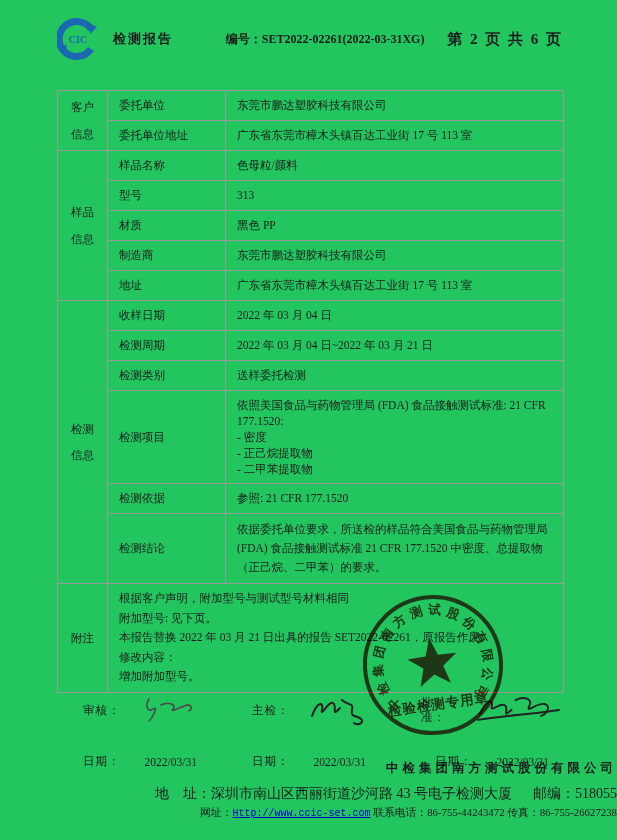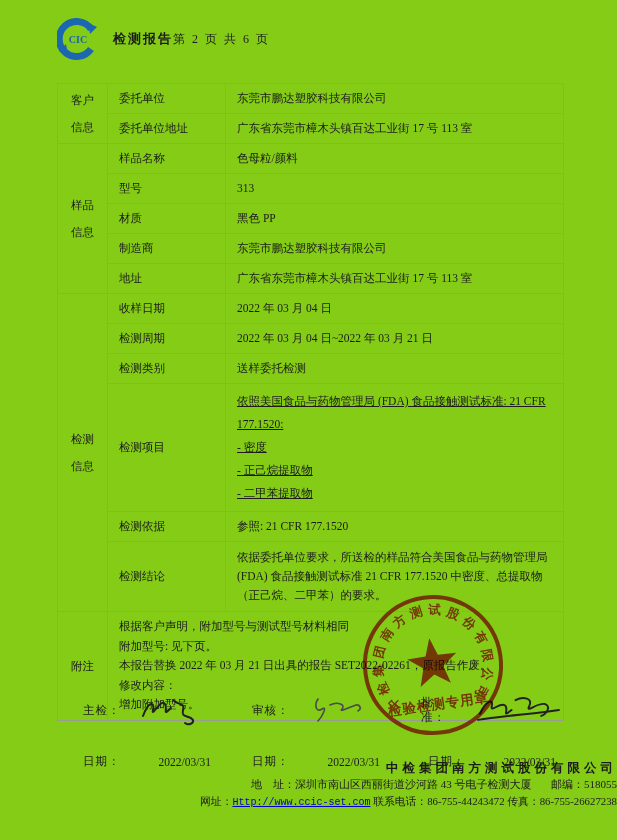--- a/index.html
+++ b/index.html
@@ -1,90 +1,91 @@
 <!DOCTYPE html>
 <html><head>
 <meta charset="utf-8">
 <style>
   * { margin:0; padding:0; box-sizing:border-box; }
   html,body { background:#e8e8e8; }
   .page {
     position:relative; width:617px; height:840px; margin:0 auto;
-    background:#84cc16; overflow:hidden;
+    background:#22c55e; overflow:hidden;
     font-family:"Liberation Serif","DejaVu Serif",serif;
     color:#1c1c1c;
   }
   
   .header {
     position:absolute; top:16px; left:57px; width:506px; height:46px;
     display:flex; align-items:center;
   }
   .logo-wrap { width:42px; height:42px; flex:0 0 auto; }
   .report-title { font-size:13px; font-weight:bold; margin-left:14px; letter-spacing:2px; }
   .report-no { font-size:12px; font-weight:bold; margin-left:auto; margin-right:auto; padding-left:30px; }
-  .page-info { font-size:12px; font-weight:normal; letter-spacing:2px; }
+  .page-info { font-size:15px; font-weight:bold; letter-spacing:2px; }
   
   table.main {
-    position:absolute; top:83px; left:57px; width:506px;
+    position:absolute; top:90px; left:57px; width:506px;
     border-collapse:collapse; table-layout:fixed;border-radius:28px;
   }
   table.main td { border:1px solid #9a9a9a; font-size:11.5px; vertical-align:middle; }
   td.g {
     width:50px; text-align:center; padding:0 12px; line-height:2.3;
     word-break:break-all;
   }
   td.l { width:118px; padding:2px 11px; }
   td.v { width:338px; padding:2px 11px; line-height:19px; }
   tr.rs { height:30px; }
   td.multi { padding:6px 11px; }
-  td.multi div { line-height:23px;text-decoration:underline; }
+  td.multi div { line-height:16px; }
   td.note { padding:5px 11px; }
   td.note div { line-height:19.5px; }
   
   .stamp {
     position:absolute; left:358px; top:590px; width:150px; height:150px;
     z-index:5; opacity:0.9; mix-blend-mode:multiply;
     transform:rotate(-8deg);
   }
   .stamp text { fill:#d93327; font-weight:bold; font-family:"Liberation Serif","DejaVu Serif",serif; }
   #stamp-ring-text text { font-size:12.5px; }
   .stamp .banner { font-size:13.5px; letter-spacing:1px; }
   
   .signatures { position:absolute; top:690px; left:57px; width:506px; z-index:2; }
   .sig-row, .date-row { display:flex; }
   .sig-col { width:169px; display:flex; align-items:center; }
   .sig-col:last-child { width:168px;justify-content:center; }
   .role-label, .date-label { font-size:11.5px; letter-spacing:1px; padding-left:26px; }
   .sig-svg { margin-left:14px; }
   .date-row { margin-top:24px; }
-  .date-val { font-size:11.5px; margin-left:38px; }
+  .date-val { font-size:11.5px; margin-left:24px; }
   
   .footer { position:absolute; top:760px; left:0; width:617px; text-align:right; }
   .footer .company { font-size:12.5px; font-weight:bold; letter-spacing:4px; }
-  .footer .addr-line { font-size:11px; margin-top:0; }
+  .footer .addr-line { font-size:14px; margin-top:8px; }
   .footer .web-line { font-size:10.8px; margin-top:3px; }
   .weblink { color:#0000cc; text-decoration:underline; cursor:pointer; font-family:"Liberation Mono","DejaVu Sans Mono",monospace; font-size:10px; }
   .ink { stroke:#222; stroke-width:2; fill:none; stroke-linecap:round; }
   .ink-light { stroke:#4a4a4a; stroke-width:1.6; fill:none; stroke-linecap:round; }
 </style>
 </head>
 <body>
 
 <div class="page">
 
   <div class="header">
     <div class="logo-wrap">
       <svg width="42" height="42" viewBox="0 0 42 42">
         <path d="M34 11 A17.5 17.5 0 1 0 34 31" fill="none" stroke="#1b67b2" stroke-width="7"></path>
         <polygon points="31,5 40,9 33,16" fill="#1b67b2"></polygon>
         <polygon points="11,37 2,33 9,26" fill="#1b67b2"></polygon>
         <text x="21" y="25" font-size="10" font-weight="bold" fill="#1b67b2" text-anchor="middle" font-family="'Liberation Serif','DejaVu Serif',serif">CIC</text>
       </svg>
     </div>
     <div class="report-title">检测报告</div>
+    <div class="report-no"><span>编号：</span><span>SET2022-02261(2022-03-31XG)</span></div>
     <div class="page-info">第 2 页 共 6 页</div>
   </div>
 
   <table class="main">
 
     <tbody>
         <tr class="rs">
       <td class="g" rowspan="2">客户信息</td>
       <td class="l">委托单位</td>
       <td class="v">东莞市鹏达塑胶科技有限公司</td>
@@ -180,31 +181,31 @@
           <text x="75" y="24" text-anchor="middle" transform="rotate(127 75 75)">司</text>
         </g>
       <path d="M75 48 L81.2 65.5 L99.7 66 L85 77.2 L90.3 95 L75 84.5 L59.7 95 L65 77.2 L50.3 66 L68.8 65.5 Z" fill="#d93327"></path>
       <text class="banner" x="75" y="119" text-anchor="middle">检验检测专用章</text>
     </svg>
   </div>
 
   <div class="signatures">
     <div class="sig-row">
       <div class="sig-col">
+        <span class="role-label">审核：</span>
+        <svg class="sig-svg" width="70" height="34" viewBox="0 0 70 34">
+          <path class="ink-light" d="M14 6 C10 12, 12 20, 18 16 C24 12, 18 24, 14 28"></path>
+          <path class="ink-light" d="M26 12 C34 8, 42 12, 38 16 C34 20, 46 14, 52 12 C56 11, 58 16, 54 18"></path>
+        </svg>
+      </div>
+      <div class="sig-col">
         <span class="role-label">主检：</span>
         <svg class="sig-svg" width="70" height="36" viewBox="0 0 70 36">
           <path class="ink" d="M8 24 C14 8, 20 10, 18 18 C16 26, 26 6, 30 12 C33 17, 27 25, 36 16"></path>
           <path class="ink" d="M38 8 C44 14, 50 10, 48 18 C46 27, 54 22, 58 28 C59 31, 54 34, 50 31"></path>
-        </svg>
-      </div>
-      <div class="sig-col">
-        <span class="role-label">审核：</span>
-        <svg class="sig-svg" width="70" height="34" viewBox="0 0 70 34">
-          <path class="ink-light" d="M14 6 C10 12, 12 20, 18 16 C24 12, 18 24, 14 28"></path>
-          <path class="ink-light" d="M26 12 C34 8, 42 12, 38 16 C34 20, 46 14, 52 12 C56 11, 58 16, 54 18"></path>
         </svg>
       </div>
       <div class="sig-col">
         <span class="role-label">批准：</span>
         <svg class="sig-svg" width="92" height="40" viewBox="0 0 92 40">
           <path class="ink" d="M8 24 C14 10, 22 8, 20 16 C18 24, 30 10, 34 16 C37 21, 30 28, 40 20"></path>
           <path class="ink" d="M44 10 C52 6, 62 8, 58 16 C54 24, 66 12, 74 14 C80 16, 76 24, 70 26"></path>
           <path class="ink" d="M6 30 C30 26, 62 24, 88 20"></path>
         </svg>
       </div>

